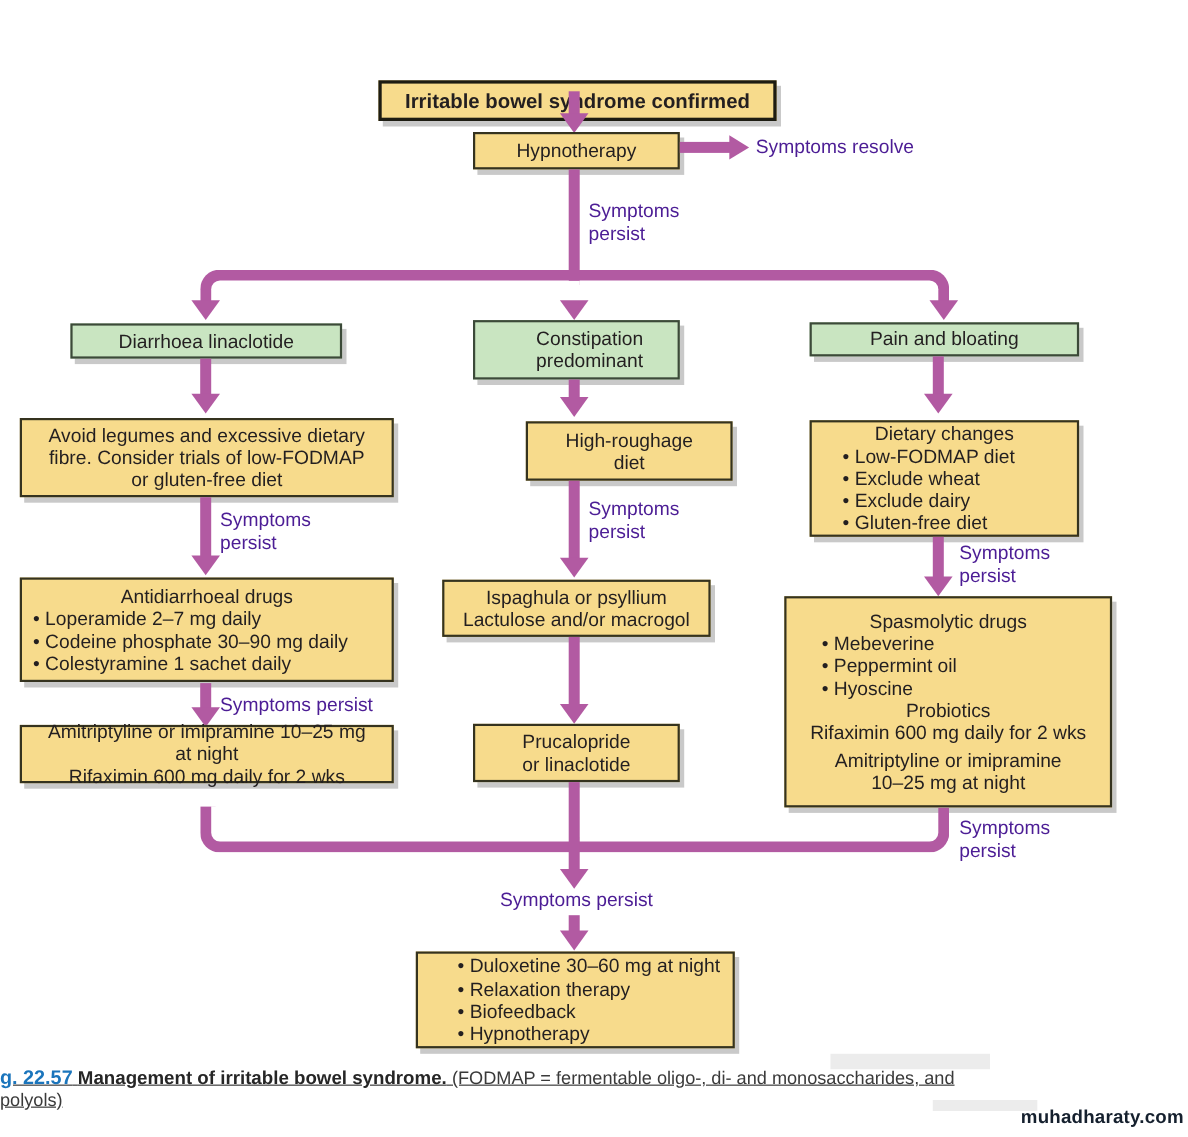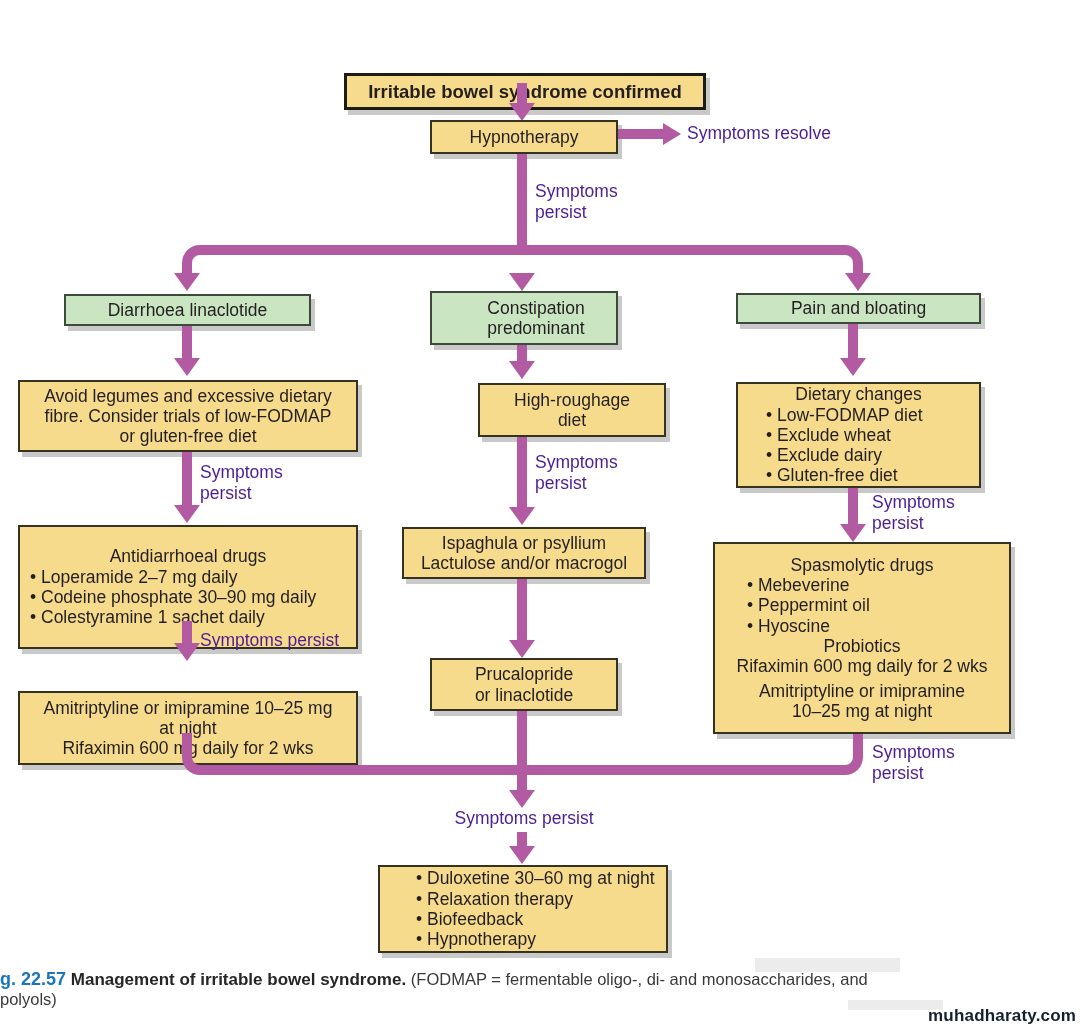--- a/index.html
+++ b/index.html
@@ -18,21 +18,21 @@
   .heading{text-align:center;}
   .bullets{text-align:left;white-space:pre-line;}
   .shaft-v{position:absolute;width:10px;background:var(--purple);}
   .shaft-h{position:absolute;height:10px;background:var(--purple);}
   .head-down{position:absolute;width:0;height:0;border-left:13px solid transparent;
     border-right:13px solid transparent;border-top:18px solid var(--purple);}
   .head-right{position:absolute;width:0;height:0;border-top:11px solid transparent;
     border-bottom:11px solid transparent;border-left:18px solid var(--purple);}
   .elbow{position:absolute;box-sizing:border-box;border:0 solid var(--purple);background:transparent;}
   .lbl{position:absolute;font-size:17.5px;color:#4c1d95;line-height:1.18;white-space:pre-line;}
-  .caption{position:absolute;left:0;top:969px;width:920px;font-size:17px;color:#2b2b2b;}
+  .caption{position:absolute;left:0;top:969px;width:920px;font-size:17px;color:#2b2b2b;text-decoration:underline;}
   .fig-label{color:var(--blue);font-weight:bold;font-size:18px;}
   .cap-title{font-weight:bold;color:#262626;}
   .cap-note{font-size:16.5px;color:#3a3a3a;}
   .watermark{position:absolute;left:928px;top:1006px;font-weight:bold;font-size:17px;color:#15202e;letter-spacing:0.2px;}
   .artifact{position:absolute;background:#ececec;}
 </style>
 </head>
 <body>
 
 <div id="canvas">
@@ -83,32 +83,32 @@
 • Exclude wheat
 • Exclude dairy
 • Gluten-free diet</div>
   </div>
 
   <div class="shaft-v" style="left:182px;top:452px;height:55px;"></div>
   <div class="head-down" style="left:174px;top:505px;"></div>
   <div class="lbl" style="left:200px;top:462px;">Symptoms
 persist</div>
 
-  <div class="box yellow" style="left:18px;top:525px;width:340px;height:124px;padding:2px 0;justify-content:center;">
+  <div class="box yellow" style="left:18px;top:525px;width:340px;height:95px;padding:2px 0;justify-content:center;">
     <div class="heading">Antidiarrhoeal drugs</div>
     <div class="bullets" style="padding-left:10px;">• Loperamide 2–7 mg daily
 • Codeine phosphate 30–90 mg daily
 • Colestyramine 1 sachet daily</div>
   </div>
 
   <div class="shaft-v" style="left:182px;top:621px;height:24px;"></div>
   <div class="head-down" style="left:174px;top:643px;"></div>
   <div class="lbl" style="left:200px;top:630px;">Symptoms persist</div>
 
-  <div class="box yellow" style="left:18px;top:691px;width:340px;height:74px;">Amitriptyline or imipramine 10–25 mg
+  <div class="box yellow" style="left:18px;top:659px;width:340px;height:53px;">Amitriptyline or imipramine 10–25 mg
 at night
 Rifaximin 600 mg daily for 2 wks</div>
 
   <div class="shaft-v" style="left:517px;top:437px;height:71px;"></div>
   <div class="head-down" style="left:509px;top:507px;"></div>
   <div class="lbl" style="left:535px;top:452px;">Symptoms
 persist</div>
 
   <div class="box yellow" style="left:402px;top:527px;width:244px;height:52px;">Ispaghula or psyllium
 Lactulose and/or macrogol</div>

